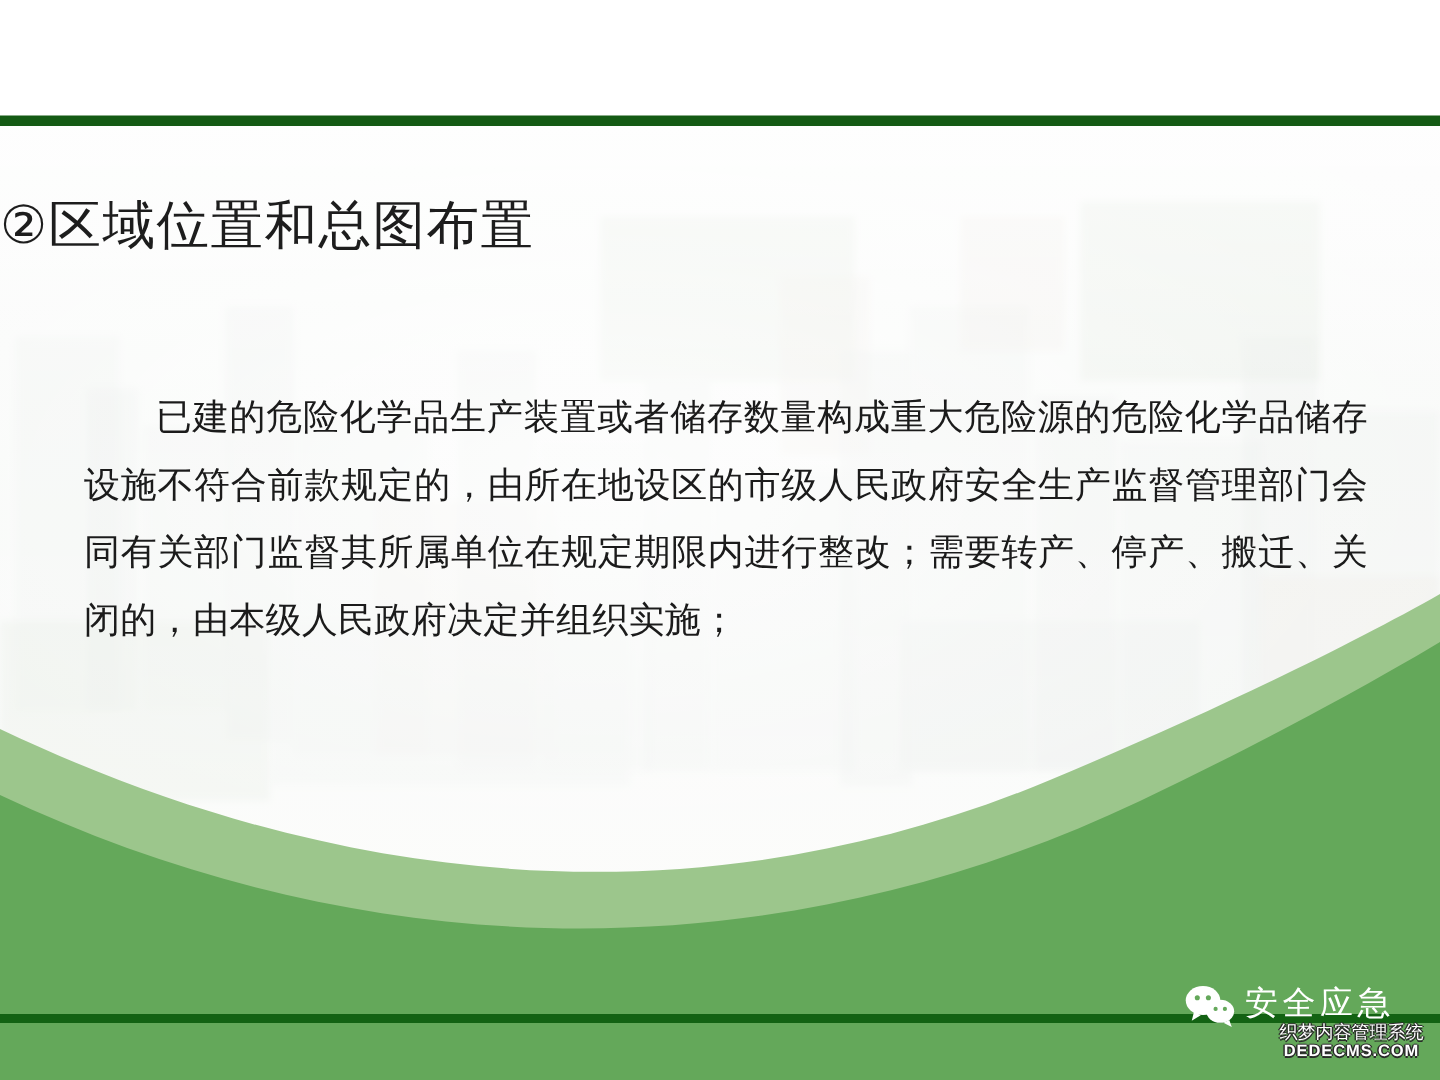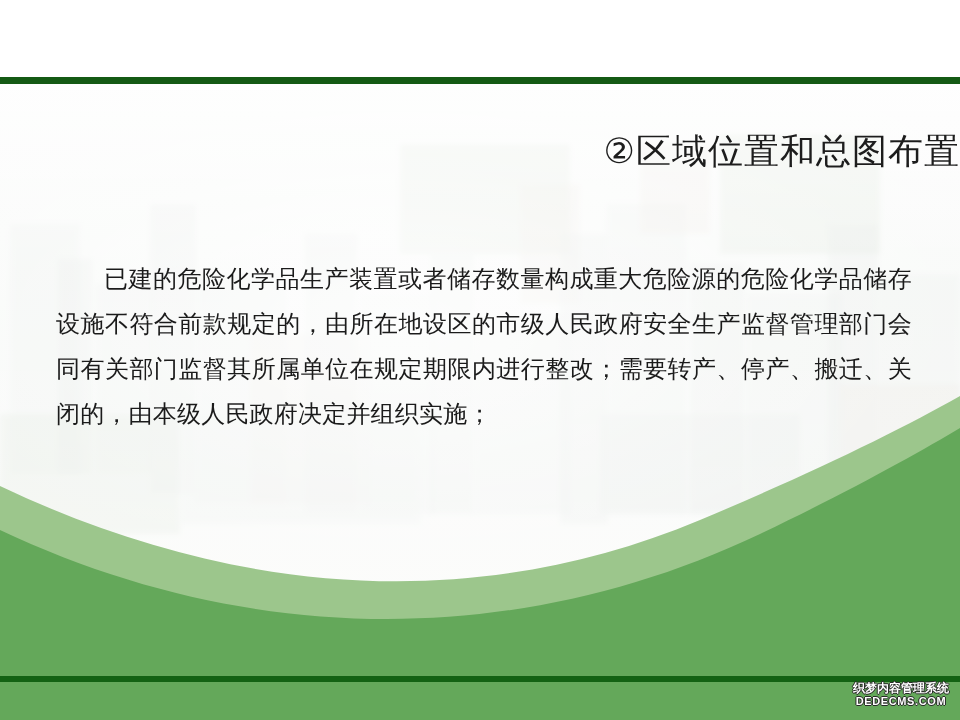--- a/index.html
+++ b/index.html
@@ -71,21 +71,21 @@
     left: 0; top: 676px;
     width: 960px; height: 6px;
     background: #136213;
   }
 
   
   .title {
     position: absolute;
     left: 0; top: 128px;
     width: 960px;
-    text-align: right;
+    text-align: left;
     font-size: 35px;
     line-height: 46px;
     color: #1d1d1d;
     letter-spacing: 1px;
     white-space: nowrap;
   }
 
   
   .body-block {
     position: absolute;
@@ -127,21 +127,21 @@
   .watermark {
     position: absolute;
     left: 845px; top: 682px;
     width: 112px;
     text-align: center;
     line-height: 1.05;
     color: #ffffff;
   }
   .watermark .wm-cn {
     font-size: 12px;
-    font-weight: bold;
+    font-weight: normal;
     letter-spacing: 0px;
     white-space: nowrap;
     text-shadow: 0 0 1px #2b2b2b, 1px 0 0 #2b2b2b, -1px 0 0 #2b2b2b, 0 1px 0 #2b2b2b, 0 -1px 0 #2b2b2b;
   }
   .watermark .wm-en {
     font-size: 11px;
     font-weight: bold;
     letter-spacing: 0.6px;
     white-space: nowrap;
     margin-top: 1px;
@@ -191,19 +191,32 @@
     <path d="M0,486 C240,600 480,612 700,520 C810,474 900,430 960,396 L960,720 L0,720 Z" fill="#9cc68c"></path>
     <path d="M0,530 C250,648 520,648 760,534 C850,491 920,452 960,428 L960,720 L0,720 Z" fill="#64a85a"></path>
   </svg>
 
   <div class="bottom-rule"></div>
 
   <div class="title">②区域位置和总图布置</div>
 
   <p id="para-1" class="body-block para">已建的危险化学品生产装置或者储存数量构成重大危险源的危险化学品储存设施不符合前款规定的，由所在地设区的市级人民政府安全生产监督管理部门会同有关部门监督其所属单位在规定期限内进行整改；需要转产、停产、搬迁、关闭的，由本级人民政府决定并组织实施；</p>
 
+  <div class="logo-group">
+    <svg class="wechat-icon" viewBox="0 0 34 30">
+      <ellipse cx="12" cy="11" rx="11.5" ry="9.6" fill="#ffffff"></ellipse>
+      <path d="M6 18.5 L4.5 24.5 L10.5 20.8 Z" fill="#ffffff"></path>
+      <circle cx="8.2" cy="9.2" r="1.7" fill="#64a85a"></circle>
+      <circle cx="15.6" cy="9.2" r="1.7" fill="#64a85a"></circle>
+      <ellipse cx="23.5" cy="18.2" rx="9.3" ry="7.7" fill="#ffffff"></ellipse>
+      <path d="M29.5 24 L31.2 28.6 L25.6 25.8 Z" fill="#ffffff"></path>
+      <circle cx="20.4" cy="16.6" r="1.4" fill="#64a85a"></circle>
+      <circle cx="26.6" cy="16.6" r="1.4" fill="#64a85a"></circle>
+    </svg>
+    <div class="logo-text">安全应急</div>
+  </div>
 
   <div class="watermark">
     <div class="wm-cn">织梦内容管理系统</div>
     <div class="wm-en">DEDECMS.COM</div>
   </div>
 
 </div>
 
 </body></html>

